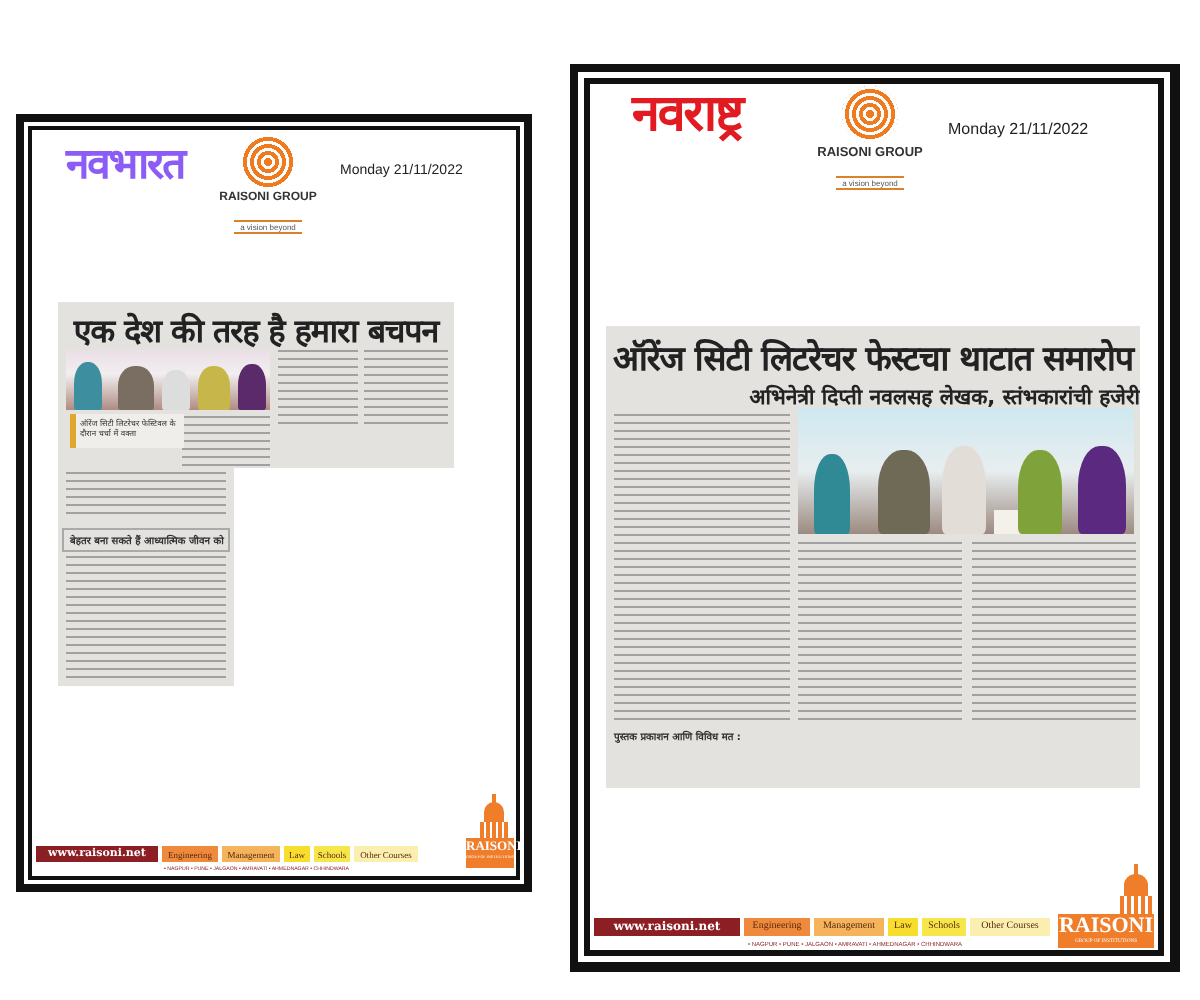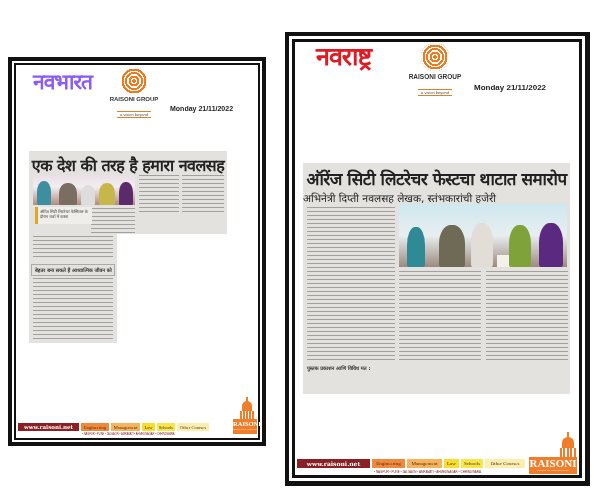--- a/index.html
+++ b/index.html
@@ -23,24 +23,24 @@
     position:absolute; background:#111;
   }
   .masthead { position:absolute; font-family:"DejaVu Sans", sans-serif; font-weight:bold; line-height:1; }
   .logo { position:absolute; text-align:center; }
   .logo .swirl {
     border-radius:50%; margin:0 auto;
     background: repeating-radial-gradient(circle at 50% 50%, #f07a1e 0 2px, #fff 2px 3.5px);
   }
   .logo .group { font-weight:bold; color:#333; white-space:nowrap; }
   .logo .tag { color:#555; white-space:nowrap; border-top:1px solid #d9822b; border-bottom:1px solid #d9822b; display:inline-block; padding:0 3px; }
-  .date { position:absolute; font-weight:bold; color:#222; white-space:nowrap;margin-top:23px; }
+  .date { position:absolute; font-weight:normal; color:#222; white-space:nowrap; }
   .article { position:absolute; background:#e4e2df; box-sizing:border-box; overflow:hidden; }
   .headline { font-family:"DejaVu Sans", sans-serif; font-weight:bold; color:#222; text-align:center; white-space:nowrap; }
-  .subhead { font-family:"DejaVu Sans", sans-serif; color:#222; text-align:left; white-space:nowrap; }
+  .subhead { font-family:"DejaVu Sans", sans-serif; color:#222; text-align:right; white-space:nowrap;font-weight:bold; }
   .photo { position:absolute; overflow:hidden; background:linear-gradient(180deg,#cfe6ee 0%,#e9eef2 45%,#a07c6a 100%); }
   .person { position:absolute; bottom:0; border-radius:45% 45% 8% 8%; }
   .textblock {
     position:absolute;
     background: repeating-linear-gradient(180deg, #6b6b6b 0 1px, transparent 1px 4px);
     opacity:0.55;
   }
   .boxhead { position:absolute; font-family:"DejaVu Sans", sans-serif; font-weight:bold; color:#333; white-space:nowrap; }
   .footer { position:absolute; display:flex; align-items:flex-start; }
   .url { background:#8b1f24; color:#fff; font-family:"DejaVu Serif", serif; font-weight:bold; white-space:nowrap; display:flex; align-items:center; justify-content:center; }
@@ -65,21 +65,21 @@
 
 <div class="logo" style="left:108px;top:68px;width:52px;">
   <div class="swirl" style="width:26px;height:26px;"></div>
   <div class="group" style="font-size:6px;margin-top:2px;">RAISONI GROUP</div>
   <div class="tag" style="font-size:4px;">a vision beyond</div>
 </div>
 
 <div class="date" style="left:170px;top:82px;font-size:7px;">Monday 21/11/2022</div>
 
 <div class="article" style="left:29px;top:151px;width:198px;height:83px;">
-  <div class="headline" style="font-size:16px;padding-top:3px;letter-spacing:-0.5px;">एक देश की तरह है हमारा नवलसह</div>
+  <div class="headline" style="font-size:16px;padding-top:3px;letter-spacing:-0.5px;">एक देश की तरह है हमारा बचपन</div>
   <div class="photo" style="left:4px;top:24px;width:102px;height:30px;background:linear-gradient(180deg,#eadfe6 0%,#f1eef0 40%,#b08b82 100%);">
     <div class="person" style="left:4px;width:14px;height:24px;background:#3d8fa0;"></div>
     <div class="person" style="left:26px;width:18px;height:22px;background:#7a6d62;"></div>
     <div class="person" style="left:48px;width:14px;height:20px;background:#ddd;"></div>
     <div class="person" style="left:66px;width:16px;height:22px;background:#c7b64a;"></div>
     <div class="person" style="left:86px;width:14px;height:23px;background:#5b2a6a;"></div>
   </div>
   <div class="textblock" style="left:110px;top:24px;width:40px;height:38px;"></div>
   <div class="textblock" style="left:153px;top:24px;width:42px;height:38px;"></div>
   <div class="textblock" style="left:62px;top:57px;width:44px;height:26px;"></div>

